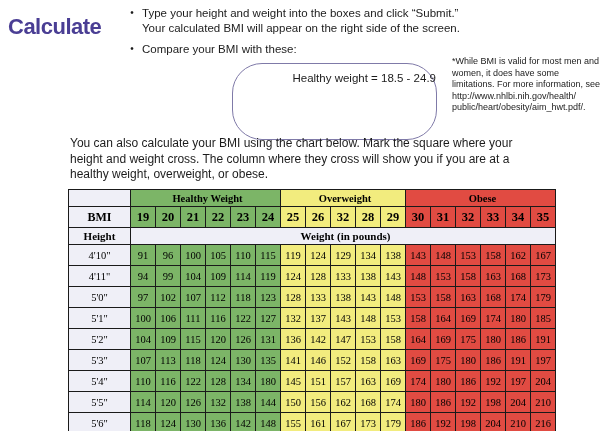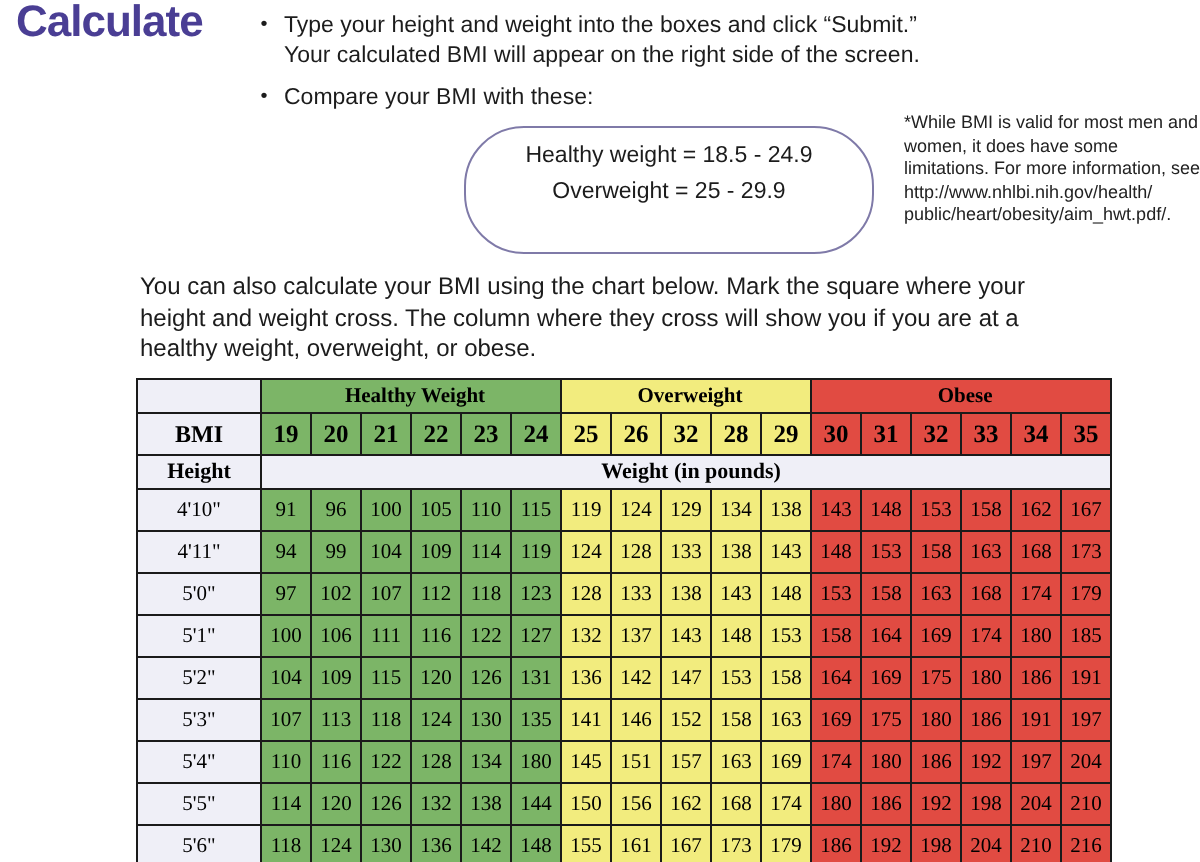--- a/index.html
+++ b/index.html
@@ -14,43 +14,43 @@
     color: #1c1c1c;
     --green: #7CB567;
     --yellow: #F2EC7E;
     --red: #E14B42;
     --labelbg: #EFEFF7;
     --purple: #4A3E94;
     --boxborder: #7F7AA8;
   }
   .title {
     position: absolute;
-    left: 8px; top: 0;
+    left: 8px; top: 16px;
     font-size: 22px;
     font-weight: bold;
     letter-spacing: -0.5px;
     line-height: 21px;
     color: var(--purple);
   }
   .bullets {
     position: absolute;
     left: 122px; top: 6px;
     width: 338px;
     font-size: 11.5px;
     line-height: 14.5px;
   }
   .bullet-item { display: flex; margin-bottom: 7px; }
   .dot { width: 20px; flex: 0 0 20px; text-align: center; font-size: 10px; line-height: 14.5px; }
   .compare-box {
     position: absolute;
     left: 232px; top: 63px;
-    width: 205px; height: 64px;
+    width: 205px; height: 77px;
     border: 1.5px solid var(--boxborder);
     border-radius: 30px;
-    text-align: center;
+    text-align: right;
     font-size: 11.5px;
     line-height: 18px;
     padding-top: 5px;
     background: #ffffff;
   }
   .note {
     position: absolute;
     left: 452px; top: 56px;
     width: 150px;
     font-size: 9px;
@@ -144,21 +144,20 @@
       <span>Type your height and weight into the boxes and click “Submit.” Your calculated BMI will appear on the right side of the screen.</span>
     </div>
     <div class="bullet-item">
       <span class="dot">•</span>
       <span>Compare your BMI with these:</span>
     </div>
   </div>
 
   <div class="compare-box">
     <div>Healthy weight = 18.5 - 24.9</div>
-    <div>Overweight = 25 - 29.9</div>
   </div>
 
   <div class="note">*While BMI is valid for most men and women, it does have some limitations. For more information, see http://www.nhlbi.nih.gov/health/ public/heart/obesity/aim_hwt.pdf/.</div>
 
   <p class="intro">You can also calculate your BMI using the chart below. Mark the square where your height and weight cross.  The column where they cross will show you if you are at a healthy weight, overweight, or obese.</p>
 
   <table class="bmi-table">
     <colgroup id="cols">
         <col class="hcol">
         <col class="ncol">

